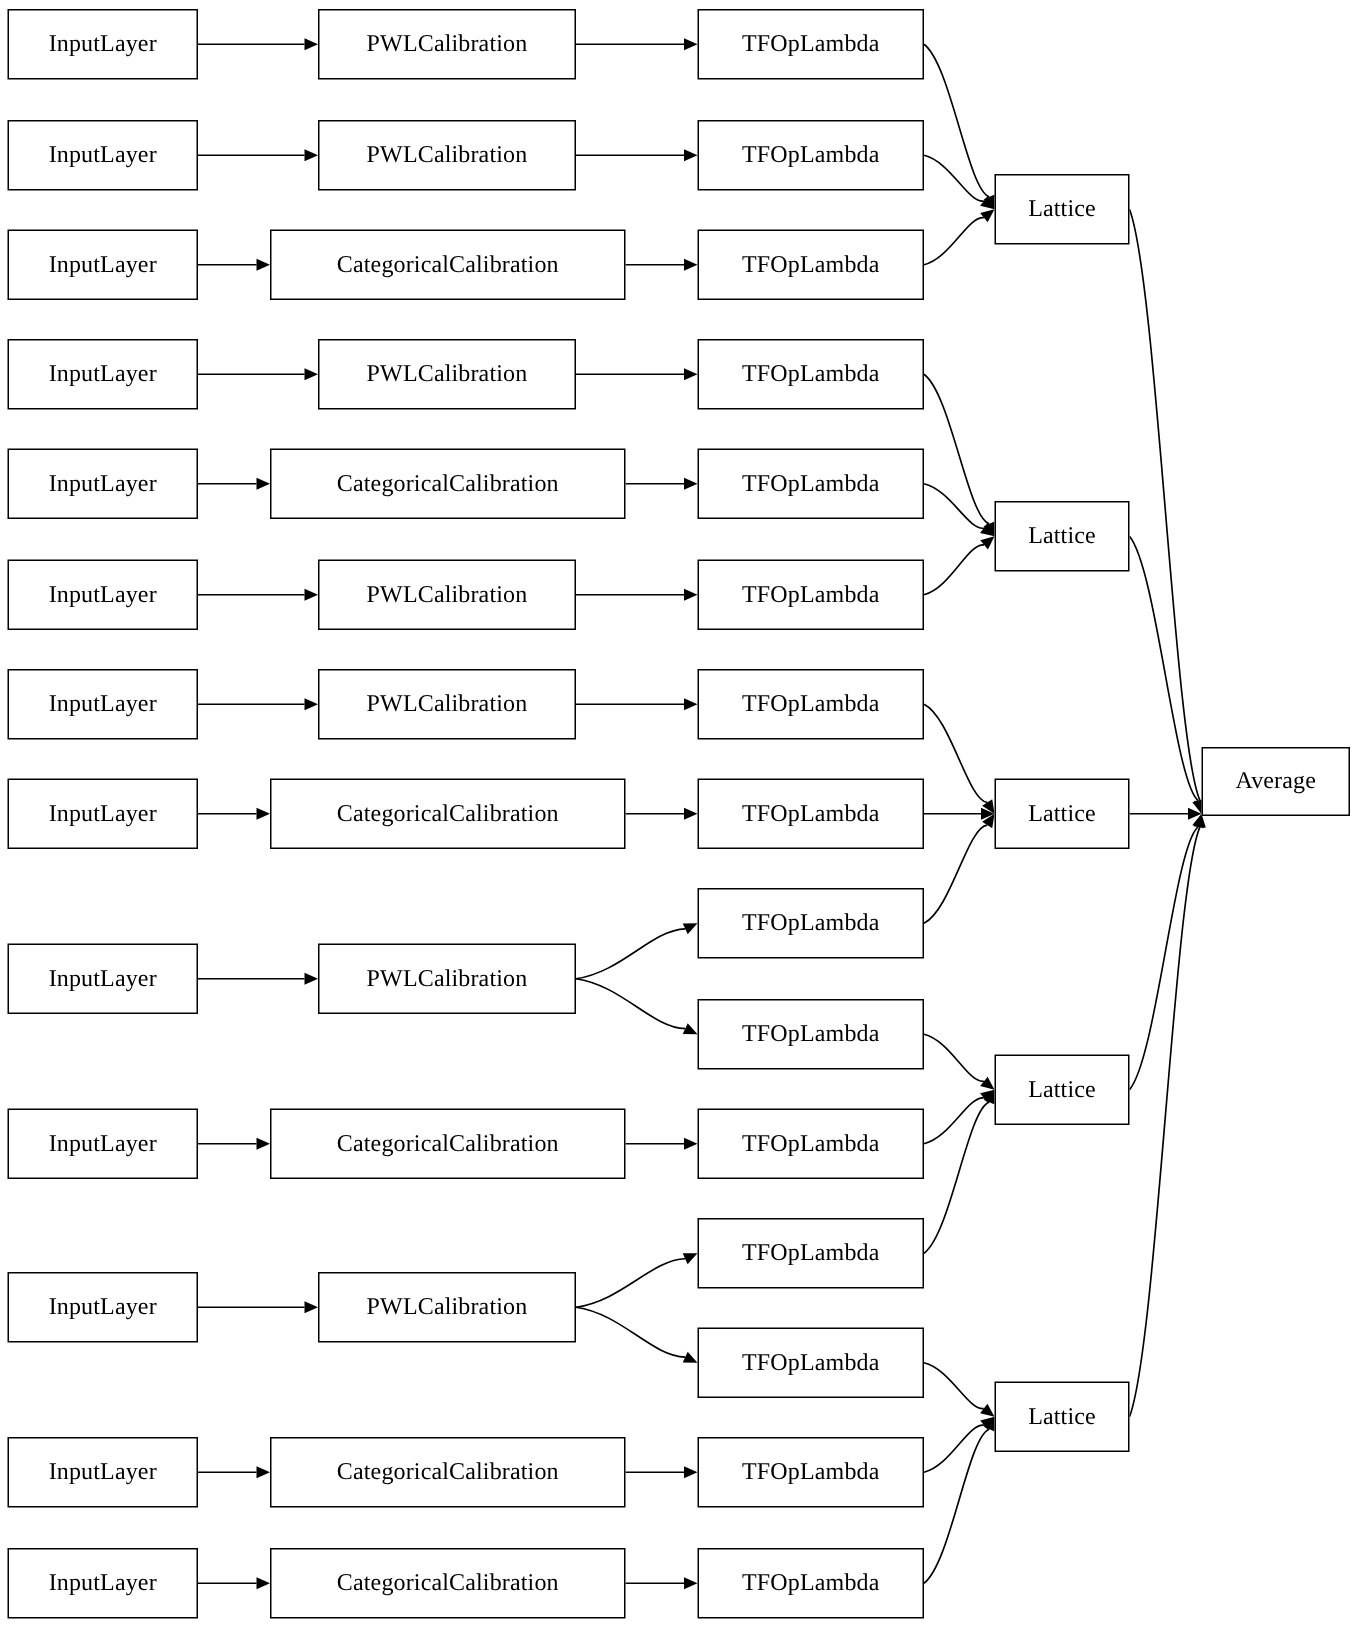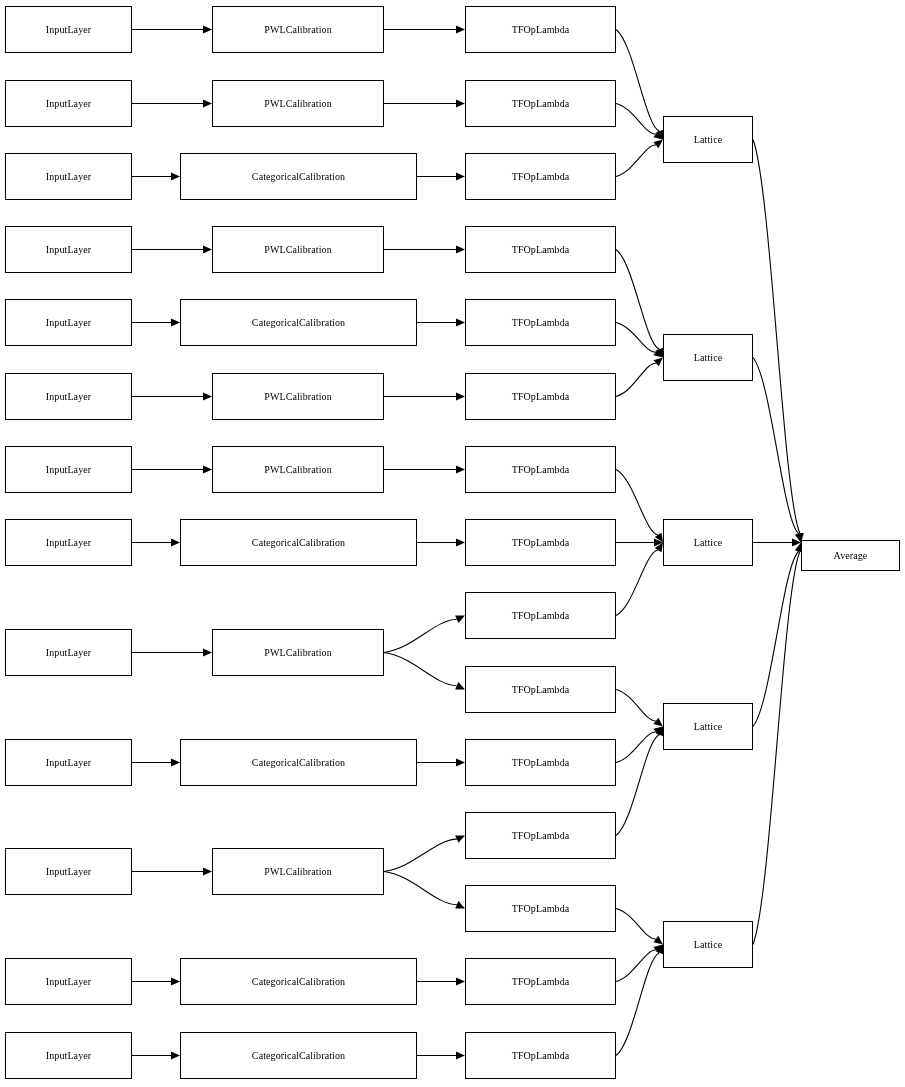--- a/index.html
+++ b/index.html
@@ -13,21 +13,21 @@
   }
   .node{
     position:absolute;
     box-sizing:border-box;
     border:1px solid #000000;
     background:#ffffff;
     color:#000000;
     display:flex;
     align-items:center;
     justify-content:center;
-    font-size:10px;
+    font-size:16px;
     line-height:1;
     white-space:nowrap;
     letter-spacing:.1px;
   }
   #edges{
     position:absolute;
     left:0;top:0;
     width:905px;height:1087px;
     pointer-events:none;
   }
@@ -276,15 +276,15 @@
       <div class="node" style="left: 465px; top: 739px; width: 151px; height: 47px;">TFOpLambda</div>
       <div class="node" style="left: 465px; top: 812px; width: 151px; height: 47px;">TFOpLambda</div>
       <div class="node" style="left: 465px; top: 885px; width: 151px; height: 47px;">TFOpLambda</div>
       <div class="node" style="left: 465px; top: 958px; width: 151px; height: 47px;">TFOpLambda</div>
       <div class="node" style="left: 465px; top: 1032px; width: 151px; height: 47px;">TFOpLambda</div>
       <div class="node" style="left: 663px; top: 116px; width: 90px; height: 47px;">Lattice</div>
       <div class="node" style="left: 663px; top: 334px; width: 90px; height: 47px;">Lattice</div>
       <div class="node" style="left: 663px; top: 519px; width: 90px; height: 47px;">Lattice</div>
       <div class="node" style="left: 663px; top: 703px; width: 90px; height: 47px;">Lattice</div>
       <div class="node" style="left: 663px; top: 921px; width: 90px; height: 47px;">Lattice</div>
-      <div class="node" style="left: 801px; top: 540px; width: 99px; height: 31px;">Average</div>
+      <div class="node" style="left: 801px; top: 498px; width: 99px; height: 46px;">Average</div>
     </div>
 </div>
 
 </body></html>

